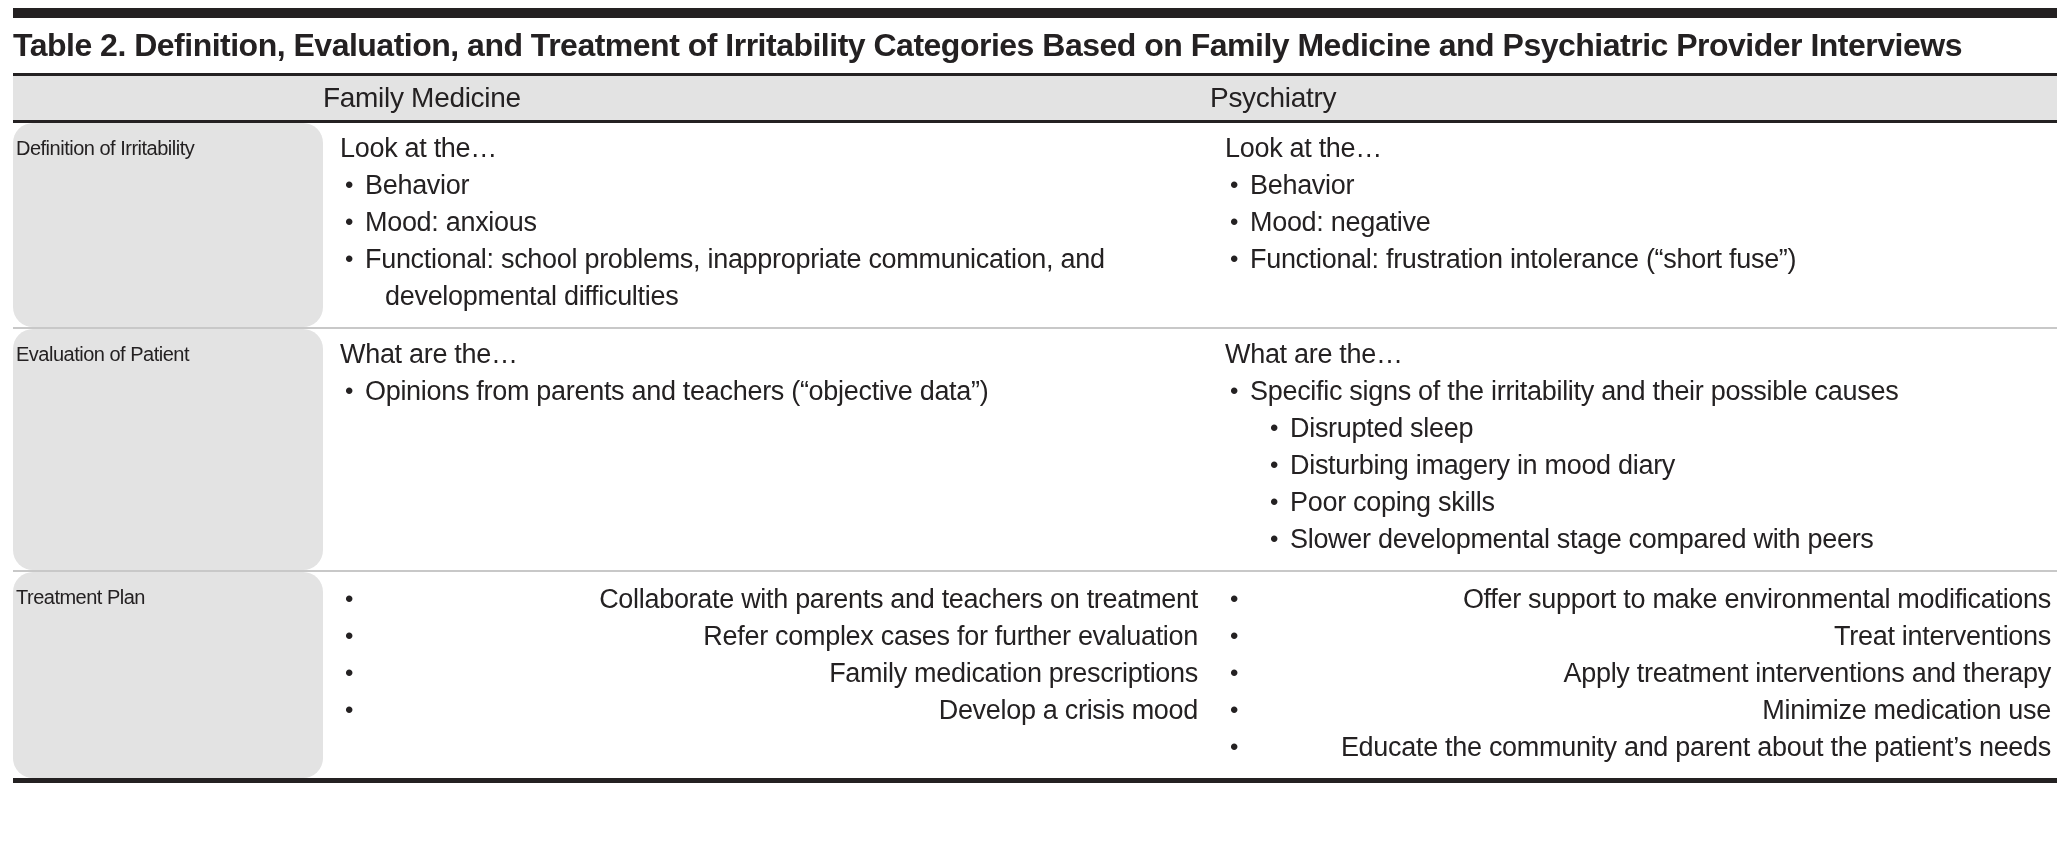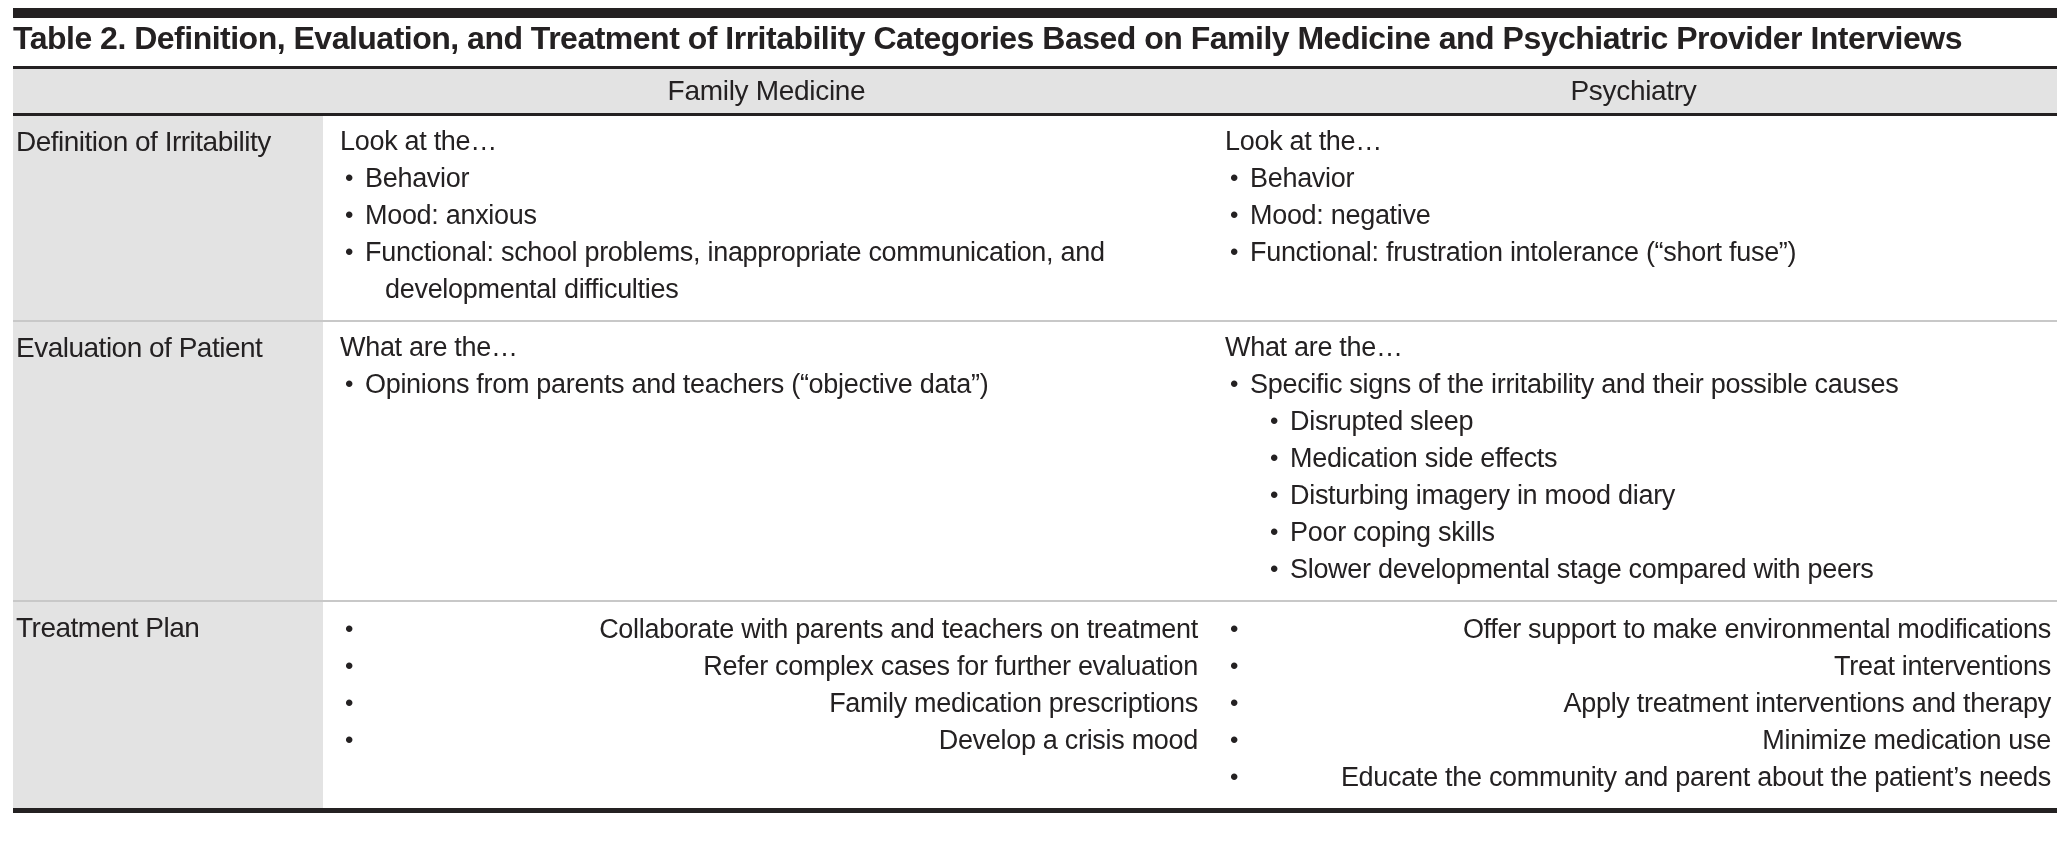--- a/index.html
+++ b/index.html
@@ -14,38 +14,39 @@
   body{
     width:2069px;height:856px;overflow:hidden;
     font-family:"Liberation Sans", sans-serif;
     color:var(--text);
   }
   .page{padding:8px 12px 0 13px;width:2069px;}
   .top-bar{height:10px;background:var(--rule-dark);}
   .title{
     font-size:32px;line-height:40px;font-weight:bold;
     letter-spacing:-0.5px;
-    margin:0 0 8px 0;color:var(--text);
+    margin:7px 0 8px 0;color:var(--text);
     max-width:2044px;
   }
   .rule-dark{height:3px;background:var(--rule-dark);}
   .thead{
     display:grid;grid-template-columns:310px 887px 847px;
     background:var(--header-fill);
     height:44px;align-items:center;
   }
-  .thead .hcell{font-size:28px;text-align:center;letter-spacing:-0.3px;}
+  .thead .hcell{font-size:28px;letter-spacing:-0.3px;}
   .tbody{}
   .trow{display:grid;grid-template-columns:310px 887px 847px;}
   .trow + .trow{border-top:2px solid var(--rule-light);}
   .label-cell{
     background:var(--label-fill);
     padding:7px 2px 12px 3px;
-    font-size:28px;line-height:37px;letter-spacing:-0.5px;
+    font-size:20px;line-height:37px;letter-spacing:-0.5px;
     white-space:nowrap;
+    border-radius:20px;
   }
   .cell{
     font-size:27px;line-height:37px;letter-spacing:-0.3px;
     padding:7px 12px 12px 17px;
   }
   .cell.psy{padding-left:15px;padding-right:6px;}
   .intro{padding-left:0;}
   .li{
     position:relative;
     padding-left:45px;
@@ -103,21 +104,20 @@
     <div class="trow">
       <div class="label-cell">Evaluation of Patient</div>
       <div class="cell fm">
         <div class="intro">What are the…</div>
         <div class="li">Opinions from parents and teachers (“objective data”)</div>
       </div>
       <div class="cell psy">
         <div class="intro">What are the…</div>
         <div class="li">Specific signs of the irritability and their possible causes</div>
         <div class="li sub">Disrupted sleep</div>
-        <div class="li sub">Medication side effects</div>
         <div class="li sub">Disturbing imagery in mood diary</div>
         <div class="li sub">Poor coping skills</div>
         <div class="li sub">Slower developmental stage compared with peers</div>
       </div>
     </div>
 
     <div class="trow row-treatment">
       <div class="label-cell">Treatment Plan</div>
       <div class="cell fm">
         <div class="li">Collaborate with parents and teachers on treatment</div>

